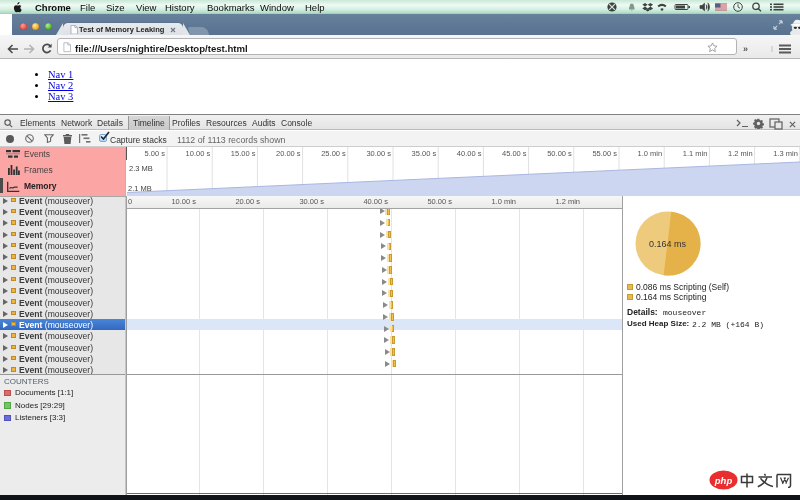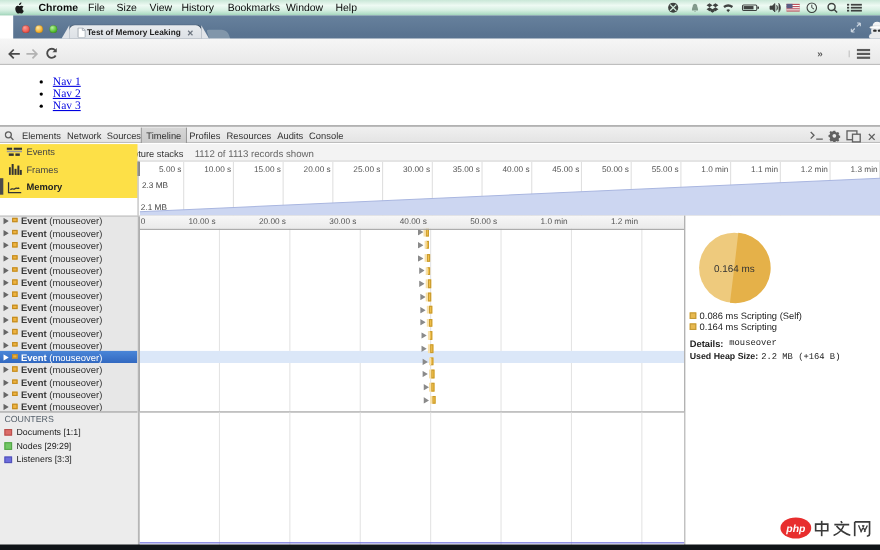--- a/index.html
+++ b/index.html
@@ -37,21 +37,21 @@
 #page a { color:#0000e0; }
 
 #dt-tabbar { left:0; top:114px; width:800px; height:16px;
   background:linear-gradient(to bottom,#f0f0f0,#e4e4e4);
   border-top:1px solid #808080; border-bottom:1px solid #bdbdbd;
   font-size:8.5px; color:#333; }
 .dtab { position:absolute; top:1px; height:14px; line-height:14px; }
 #dt-toolbar { left:0; top:131px; width:800px; height:16px; background:#f3f3f3;
   border-bottom:1px solid #cdcdcd; font-size:8.5px; color:#333; }
 
-#ov-side { left:0; top:131px; width:125px; height:49px; background:#fde047; font-size:8.5px; color:#444; }
+#ov-side { left:0; top:147px; width:125px; height:49px; background:#fca5a5; font-size:8.5px; color:#444; }
 #ov-chart { left:127px; top:147px; width:673px; height:49px; background:#fff; }
 #ov-border { left:0; top:196px; width:800px; height:1px; background:#a7a7a7; }
 #ov-vline { left:125px; top:147px; width:1px; height:49px; background:#b5b5b5; }
 
 #rec-side { left:0; top:197px; width:125px; height:177px; background:#e7e7e7; overflow:hidden; }
 #rec-grid { left:127px; top:197px; width:495px; height:177px; background:#fff; overflow:hidden; }
 #rec-header { left:127px; top:196px; width:495px; height:13px;
   background:linear-gradient(to bottom,#f7f7f7,#eaeaea); border-bottom:1px solid #a3a3a3; }
 #side-vline { left:125px; top:197px; width:2px; height:299px; background:#c6c6c6; border-right:1px solid #9e9e9e; }
 
@@ -152,20 +152,30 @@
   <svg class="abs" style="left:6.5px;top:9px" width="12" height="10" viewBox="0 0 12 10">
       <path d="M5.5 1L1.5 5L5.5 9M1.5 5H11" stroke="#4a4a4a" stroke-width="1.6" fill="none"></path>
     </svg>
   <svg class="abs" style="left:23px;top:9px" width="12" height="10" viewBox="0 0 12 10">
       <path d="M6.5 1l4 4-4 4M10.5 5H1" stroke="#b3b3b3" stroke-width="1.6" fill="none"></path>
     </svg>
   <svg class="abs" style="left:41px;top:8px" width="11" height="11" viewBox="0 0 11 11">
       <path d="M9.2 2.9 A4.1 4.1 0 1 0 9.6 7.4" stroke="#4a4a4a" stroke-width="1.7" fill="none"></path>
       <path d="M10.6 0.7 L10.6 4.6 L6.7 4.6 Z" fill="#4a4a4a"></path>
     </svg>
+  <div id="urlbox">
+    <svg class="abs" style="left:4.5px;top:3px" width="8" height="10.5" viewBox="0 0 9 11">
+        <path d="M1 .5h5L8.5 3v7.5H1z" fill="#fff" stroke="#a7aeb6" stroke-width=".9"></path>
+        <path d="M5.5.5V3H8.5" fill="none" stroke="#a7aeb6" stroke-width=".9"></path>
+      </svg>
+    <span class="abs" style="left:17px;top:3.5px;font-size:9.6px;font-weight:bold;color:#1a1a1a;white-space:nowrap">file:///Users/nightire/Desktop/test.html</span>
+    <svg class="abs" style="left:649px;top:2.5px" width="11" height="11" viewBox="0 0 12 12">
+        <path d="M6 1l1.5 3.2 3.5.4-2.6 2.4.7 3.5L6 8.7l-3.1 1.8.7-3.5L1 4.6l3.5-.4z" fill="none" stroke="#9a9a9a" stroke-width="1"></path>
+      </svg>
+  </div>
   <span class="abs" style="left:743px;top:9px;font-size:9px;color:#555;font-weight:bold">»</span>
   <svg class="abs" style="left:765px;top:7px" width="30" height="14" viewBox="0 0 30 14">
       <path d="M7 4v6" stroke="#c0c0c0" stroke-width="1"></path>
       <g fill="#5a5a5a">
         <rect x="14" y="2.5" width="12" height="2"></rect>
         <rect x="14" y="6" width="12" height="2"></rect>
         <rect x="14" y="9.5" width="12" height="2"></rect>
       </g>
     </svg>
 </div>
@@ -178,21 +188,21 @@
 </div>
 <div class="abs" id="dt-tabbar">
   <svg class="abs" style="left:4px;top:4px" width="9" height="9" viewBox="0 0 9 9">
       <g fill="none" stroke="#5f5f5f" stroke-width="1.2">
         <circle cx="3.6" cy="3.6" r="2.7"></circle>
         <path d="M5.6 5.6l2.6 2.6"></path>
       </g>
     </svg>
   <span class="dtab" style="left:20px">Elements</span>
   <span class="dtab" style="left:61px">Network</span>
-  <span class="dtab" style="left:97px">Sources</span>
+  <span class="dtab" style="left:97px">Details</span>
   <span class="dtab" style="left:128px;background:linear-gradient(to bottom,#d6d6d6,#c9c9c9);border-left:1px solid #999;border-right:1px solid #999;padding:0 4px">Timeline</span>
   <span class="dtab" style="left:172px">Profiles</span>
   <span class="dtab" style="left:206px">Resources</span>
   <span class="dtab" style="left:252px">Audits</span>
   <span class="dtab" style="left:281px">Console</span>
   <svg class="abs" style="left:736px;top:4px" width="13" height="9" viewBox="0 0 13 9">
       <g stroke="#5f5f5f" stroke-width="1.2" fill="none">
         <path d="M1 1l3 3-3 3M6 7.5h6"></path>
       </g>
     </svg>

